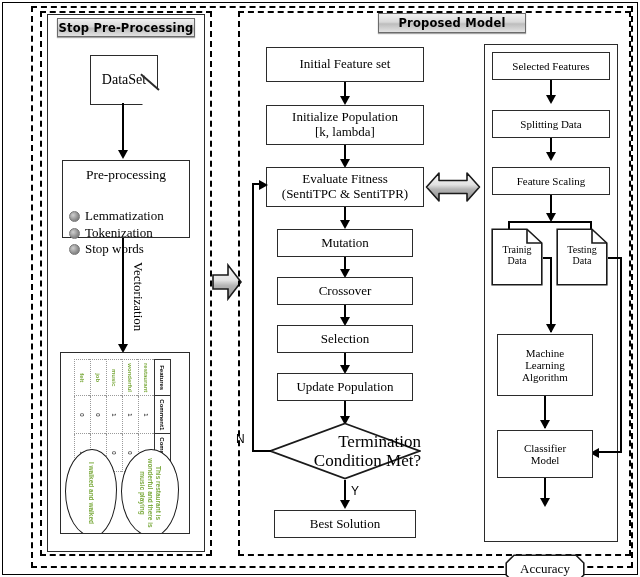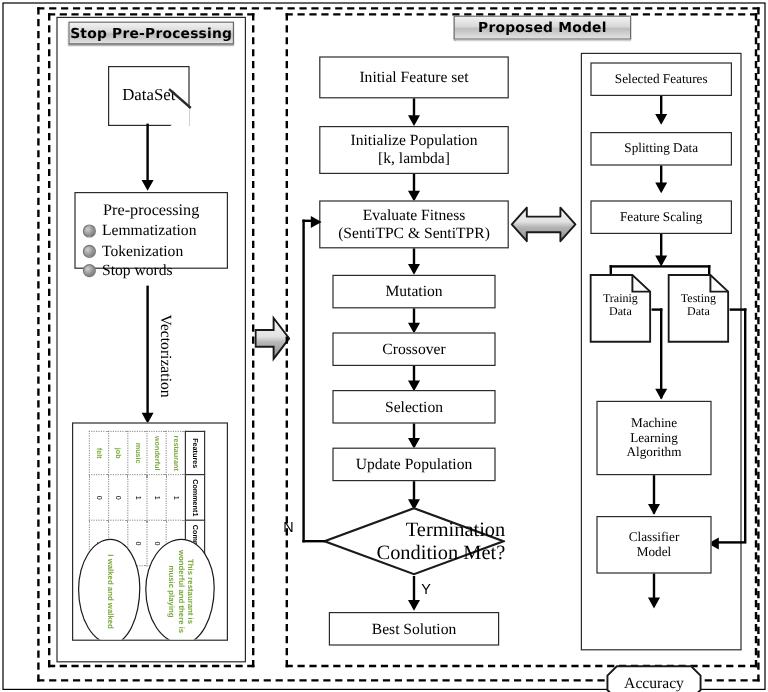--- a/index.html
+++ b/index.html
@@ -143,21 +143,21 @@
 
   <div class="dataset" style="left:90px;top:55px;width:66px;height:48px;">
     <div class="label">DataSet</div>
     <div class="cut"></div>
     <div class="cutline"></div>
   </div>
 
   <div class="ln vl" style="left:122px;top:103px;height:49px;"></div>
   <div class="arrow-d" style="left:117.5px;top:150px;"></div>
 
-  <div class="abs box prep" style="left:62px;top:160px;width:128px;height:64px;">
+  <div class="abs box prep" style="left:62px;top:160px;width:128px;height:78px;gap:24px;">
     <div class="head">Pre-processing</div>
     <ul>
       <li>
         <span class="bullet"></span>
         <span>Lemmatization</span>
       </li>
       <li>
         <span class="bullet"></span>
         <span>Tokenization</span>
       </li>

